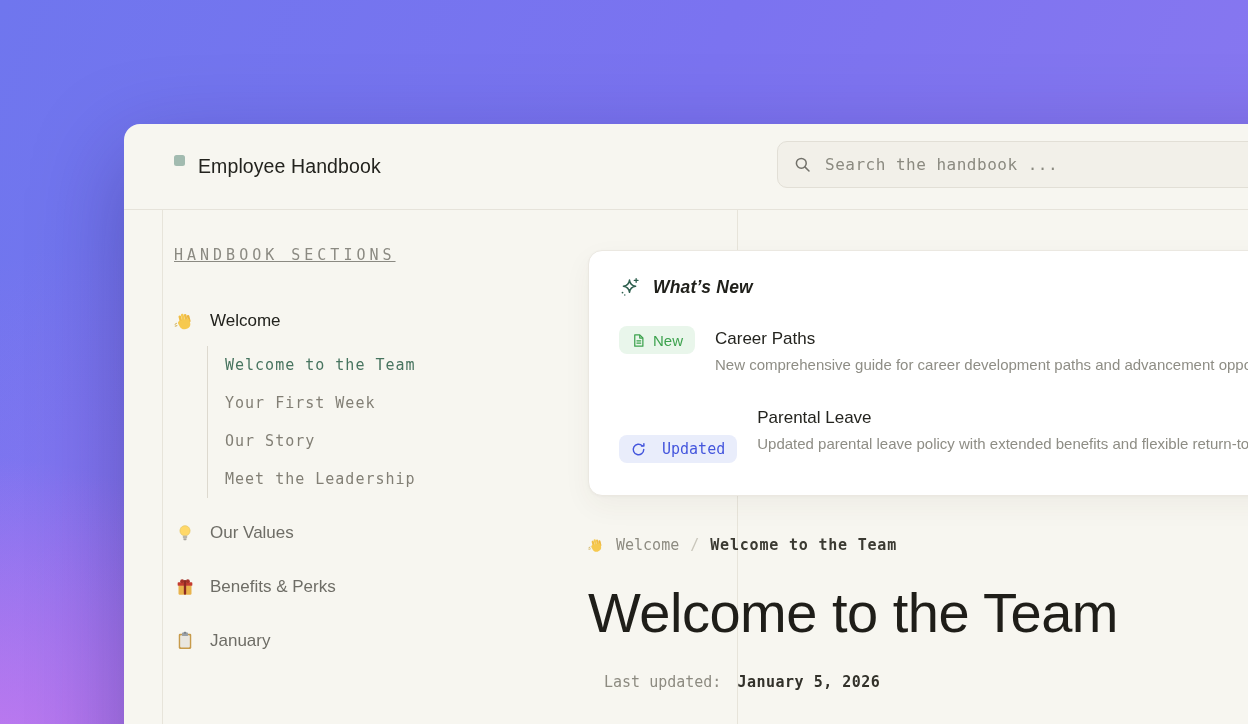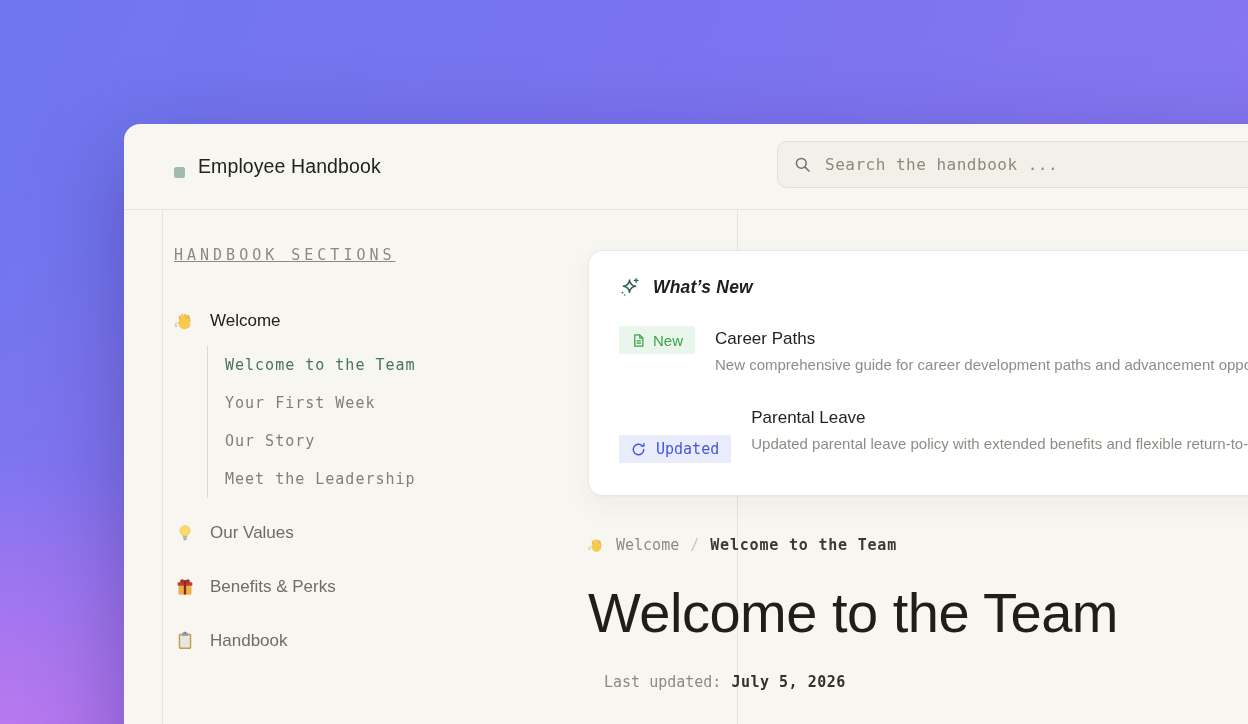--- a/index.html
+++ b/index.html
@@ -16,21 +16,21 @@
     font-family:var(--sans);
   }
   .window{
     position:absolute;left:124px;top:124px;width:1420px;height:860px;
     background:#f7f6f0;border-radius:16px;
     box-shadow:0 30px 90px rgba(35,25,95,.35);
   }
   
   .header{position:relative;display:flex;align-items:center;height:86px;
     padding-left:50px;border-bottom:1px solid #e6e3da;box-sizing:border-box;}
-  .brand{display:flex;align-items:flex-end;gap:13px;}
+  .brand{display:flex;align-items:flex-start;gap:13px;}
   .logo{width:11px;height:11px;border-radius:2.5px;background:var(--logo,#a2bbb0);display:inline-block;}
   .app-title{font-size:19.5px;font-weight:500;color:#23231e;letter-spacing:.1px;}
   .search{position:absolute;left:653px;top:17px;width:560px;height:47px;box-sizing:border-box;
     background:#f2f0e9;border:1px solid #e2dfd6;border-radius:10px;
     display:flex;align-items:center;gap:11px;padding:0 15px;}
   .search-input{flex:1;min-width:0;border:none;outline:none;background:transparent;
     font:16px var(--mono);color:#44433c;letter-spacing:.5px;}
   .search-input::placeholder{color:#8b8a80;}
   
   .body-area{position:relative;height:638px;}
@@ -50,34 +50,34 @@
   .sub-item.active{color:var(--accent-teal,#47745f);}
   
   .main{position:absolute;left:464px;top:40px;width:830px;z-index:1;}
   .card{background:#ffffff;border:1px solid #ebe8e1;border-radius:14px;
     padding:26px 30px 30px;box-sizing:border-box;overflow:hidden;
     box-shadow:0 1px 3px rgba(0,0,0,.03),0 10px 28px rgba(70,60,30,.05);}
   .card-head{display:flex;align-items:center;gap:13px;margin-bottom:28px;}
   .card-title{font-size:17.5px;font-weight:700;color:#20201b;letter-spacing:.2px;font-style:italic;}
   .news-row{display:flex;align-items:flex-start;gap:20px;margin-bottom:32px;}
   .news-row:last-child{margin-bottom:2px;}
-  .badge{display:flex;align-items:center;gap:7px;height:28px;padding:0 12px;border-radius:0;
+  .badge{display:flex;align-items:center;gap:7px;height:28px;padding:0 12px;border-radius:8px;
     font-size:15px;font-weight:500;flex:none;text-align:center;}
   .badge.new{background:var(--badge-new-bg,#e9f6eb);color:var(--badge-new-fg,#3da24e);}
   .badge.updated{background:var(--badge-upd-bg,#e9edfb);color:var(--badge-upd-fg,#4456dd);}
   .news-body{min-width:0;}
   .news-title{font-size:17px;font-weight:500;color:#24241f;margin:3px 0 7px;}
   .news-desc{font-size:15px;color:#8e8d85;white-space:nowrap;}
   .breadcrumb{display:flex;align-items:center;gap:11px;margin:40px 0 0 0;font:15px var(--mono);}
   .bc-section{color:#8d8b81;}
   .bc-sep{color:#c9c6bb;}
   .bc-current{color:#3b3a32;font-weight:700;letter-spacing:.8px;}
   .page-title{font-size:56px;font-weight:400;line-height:1.05;color:#1f1e19;
     letter-spacing:-.5px;margin:30px 0 0;white-space:nowrap;}
-  .updated{display:flex;align-items:center;gap:10px;margin:30px 0 0;font:15px var(--mono);}
+  .updated{display:flex;align-items:center;gap:16px;margin:30px 0 0;font:15px var(--mono);}
   .upd-label{color:#8d8b81;margin-left:16px;}
   .upd-value{color:#32312a;font-weight:700;letter-spacing:.5px;}
 </style>
 </head>
 <body>
 
 <div class="window">
 
   <header class="header">
     <div class="brand">
@@ -147,21 +147,21 @@
           </div>
           <div class="nav-row ">
             <span class="icon" style="width:21px;height:21px">
               <svg width="20" height="20" viewBox="0 0 24 24">
                 <rect x="4.5" y="3.2" width="15" height="18.3" rx="1.6" fill="#c79b4b"></rect>
                 <rect x="6.2" y="5" width="11.6" height="14.7" rx="1" fill="#e9e6df"></rect>
                 <rect x="8.4" y="1.8" width="7.2" height="4.2" rx="1" fill="#9aa0a6"></rect>
                 <rect x="10.4" y=".9" width="3.2" height="2.4" rx="1.2" fill="#7d838a"></rect>
               </svg>
             </span>
-            <span>Handbook</span>
+            <span>January</span>
           </div>
         </nav>
     </aside>
 
     <main class="main">
 
       <section class="card">
         <div class="card-head">
           <span class="icon">
               <svg width="21" height="21" viewBox="0 0 24 24">
@@ -223,18 +223,18 @@
           </span>
         <span class="bc-section">Welcome</span>
         <span class="bc-sep">/</span>
         <span class="bc-current">Welcome to the Team</span>
       </div>
 
       <h1 class="page-title">Welcome to the Team</h1>
 
       <div class="updated">
         <span class="upd-label">Last updated:</span>
-        <span class="upd-value">July 5, 2026</span>
+        <span class="upd-value">January 5, 2026</span>
       </div>
 
     </main>
   </div>
 </div>
 
 </body></html>

